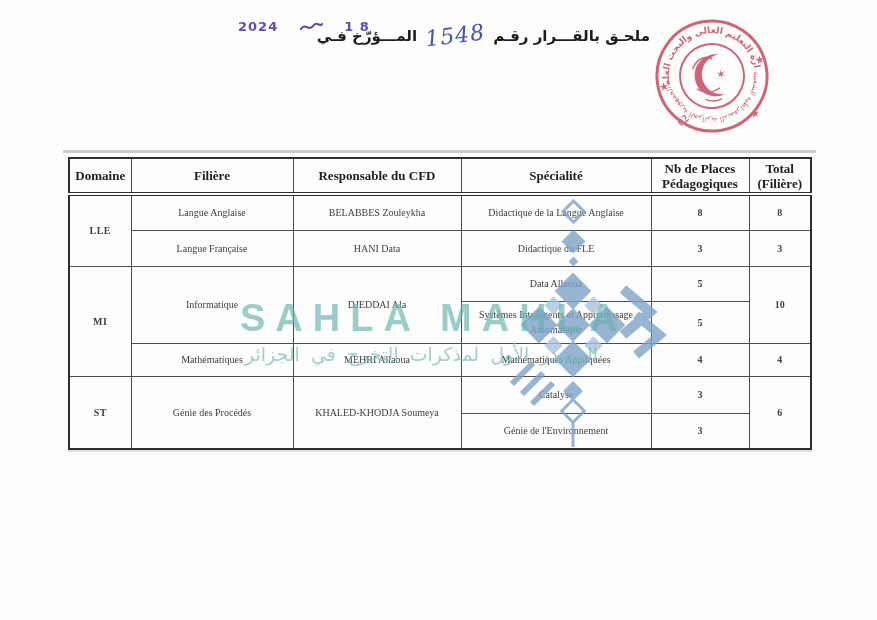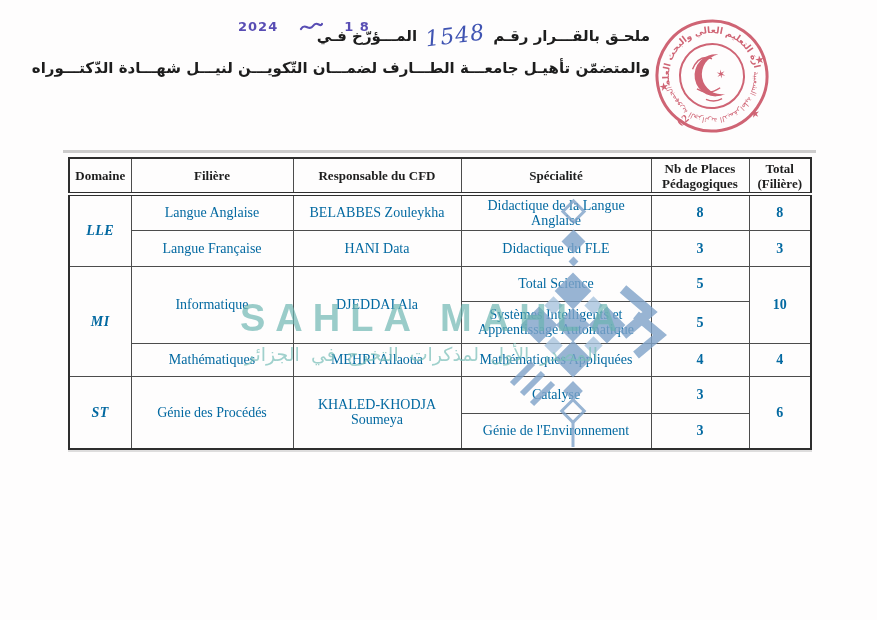--- a/index.html
+++ b/index.html
@@ -33,22 +33,22 @@
     position:absolute;left:68px;top:157px;width:742px;z-index:1;
     border-collapse:collapse;table-layout:fixed;border:2px solid #2e2e2e;
     box-shadow:0 2px 0 rgba(150,150,150,.3);
   }
   table.places th,table.places td{
     border:1px solid #4c4c4c;text-align:center;vertical-align:middle;padding:1px 3px;
   }
   table.places thead th{
     border-bottom:4px double #2e2e2e;font-size:13px;font-weight:bold;line-height:15px;color:#1e1e1e;
   }
-  table.places td{font-size:14px;line-height:15px;color:#0369a1;}
-  td.dom{font-weight:bold;font-size:13.5px;letter-spacing:.5px;font-style:italic;}
+  table.places td{font-size:10px;line-height:15px;color:#404040;}
+  td.dom{font-weight:bold;font-size:13.5px;letter-spacing:.5px;}
   td.num{font-weight:bold;font-size:13.5px;}
   
   .wm-emblem{position:absolute;left:487px;top:195px;z-index:2;opacity:.8;}
   .wm-title{
     position:absolute;left:240px;top:297px;z-index:3;
     font-family:"Liberation Sans","DejaVu Sans",sans-serif;font-weight:bold;font-size:38px;
     letter-spacing:10px;color:#68b3af;opacity:.66;white-space:nowrap;
   }
   .wm-sub{
     position:absolute;left:262px;top:343px;width:336px;z-index:3;direction:rtl;text-align:center;
@@ -71,21 +71,20 @@
     <svg width="24" height="12" viewBox="0 0 24 12">
       <path d="M2,8 C6,1 10,11 14,5 S21,7 23,3" stroke="#4b3fae" stroke-width="2.2" fill="none" stroke-linecap="round"></path>
     </svg>
     <span>1 8</span>
   </div>
 
   <div class="arabic-header">
     <div class="h-line l1">
       <span>ملحـق بالقـــرار رقـم</span><span class="hand">1548</span><span>المـــؤرّخ فـي</span>
     </div>
-    <div class="h-line l2">والمتضمّن تأهيـل جامعـــة الطـــارف لضمـــان التّكويـــن لنيـــل شهـــادة الدّكتـــوراه</div>
   </div>
 
   <svg class="seal" width="132" height="132" viewBox="0 0 132 132">
     <g transform="rotate(-10 66 66)" fill="none" stroke="#c94f62">
       <circle cx="66" cy="66" r="55" stroke-width="3"></circle>
       <circle cx="66" cy="66" r="32" stroke-width="2"></circle>
       <path id="sealTop" d="M 23,66 A 43 43 0 0 1 109,66" stroke="none"></path>
       <path id="sealBottom" d="M 108,66 A 42 42 0 0 1 24,66" stroke="none"></path>
       <text font-family="DejaVu Sans, sans-serif" font-size="9" font-weight="bold" fill="#c94f62" stroke="none">
         <textPath href="#sealTop" startOffset="50%" text-anchor="middle">وزارة التعليم العالي والبحث العلمي</textPath>
@@ -138,21 +137,21 @@
         <td>Langue Française</td>
         <td>HANI Data</td>
         <td>Didactique du FLE</td>
         <td class="num">3</td>
         <td class="num">3</td>
       </tr>
       <tr style="height:35px">
         <td class="dom" rowspan="3">MI</td>
         <td rowspan="2">Informatique</td>
         <td rowspan="2">DJEDDAI Ala</td>
-        <td>Total Science</td>
+        <td>Data Allaoua</td>
         <td class="num">5</td>
         <td class="num" rowspan="2">10</td>
       </tr>
       <tr style="height:42px">
         <td>Systèmes Intelligents et Apprentissage Automatique</td>
         <td class="num">5</td>
       </tr>
       <tr style="height:33px">
         <td>Mathématiques</td>
         <td>MEHRI Allaoua</td>

